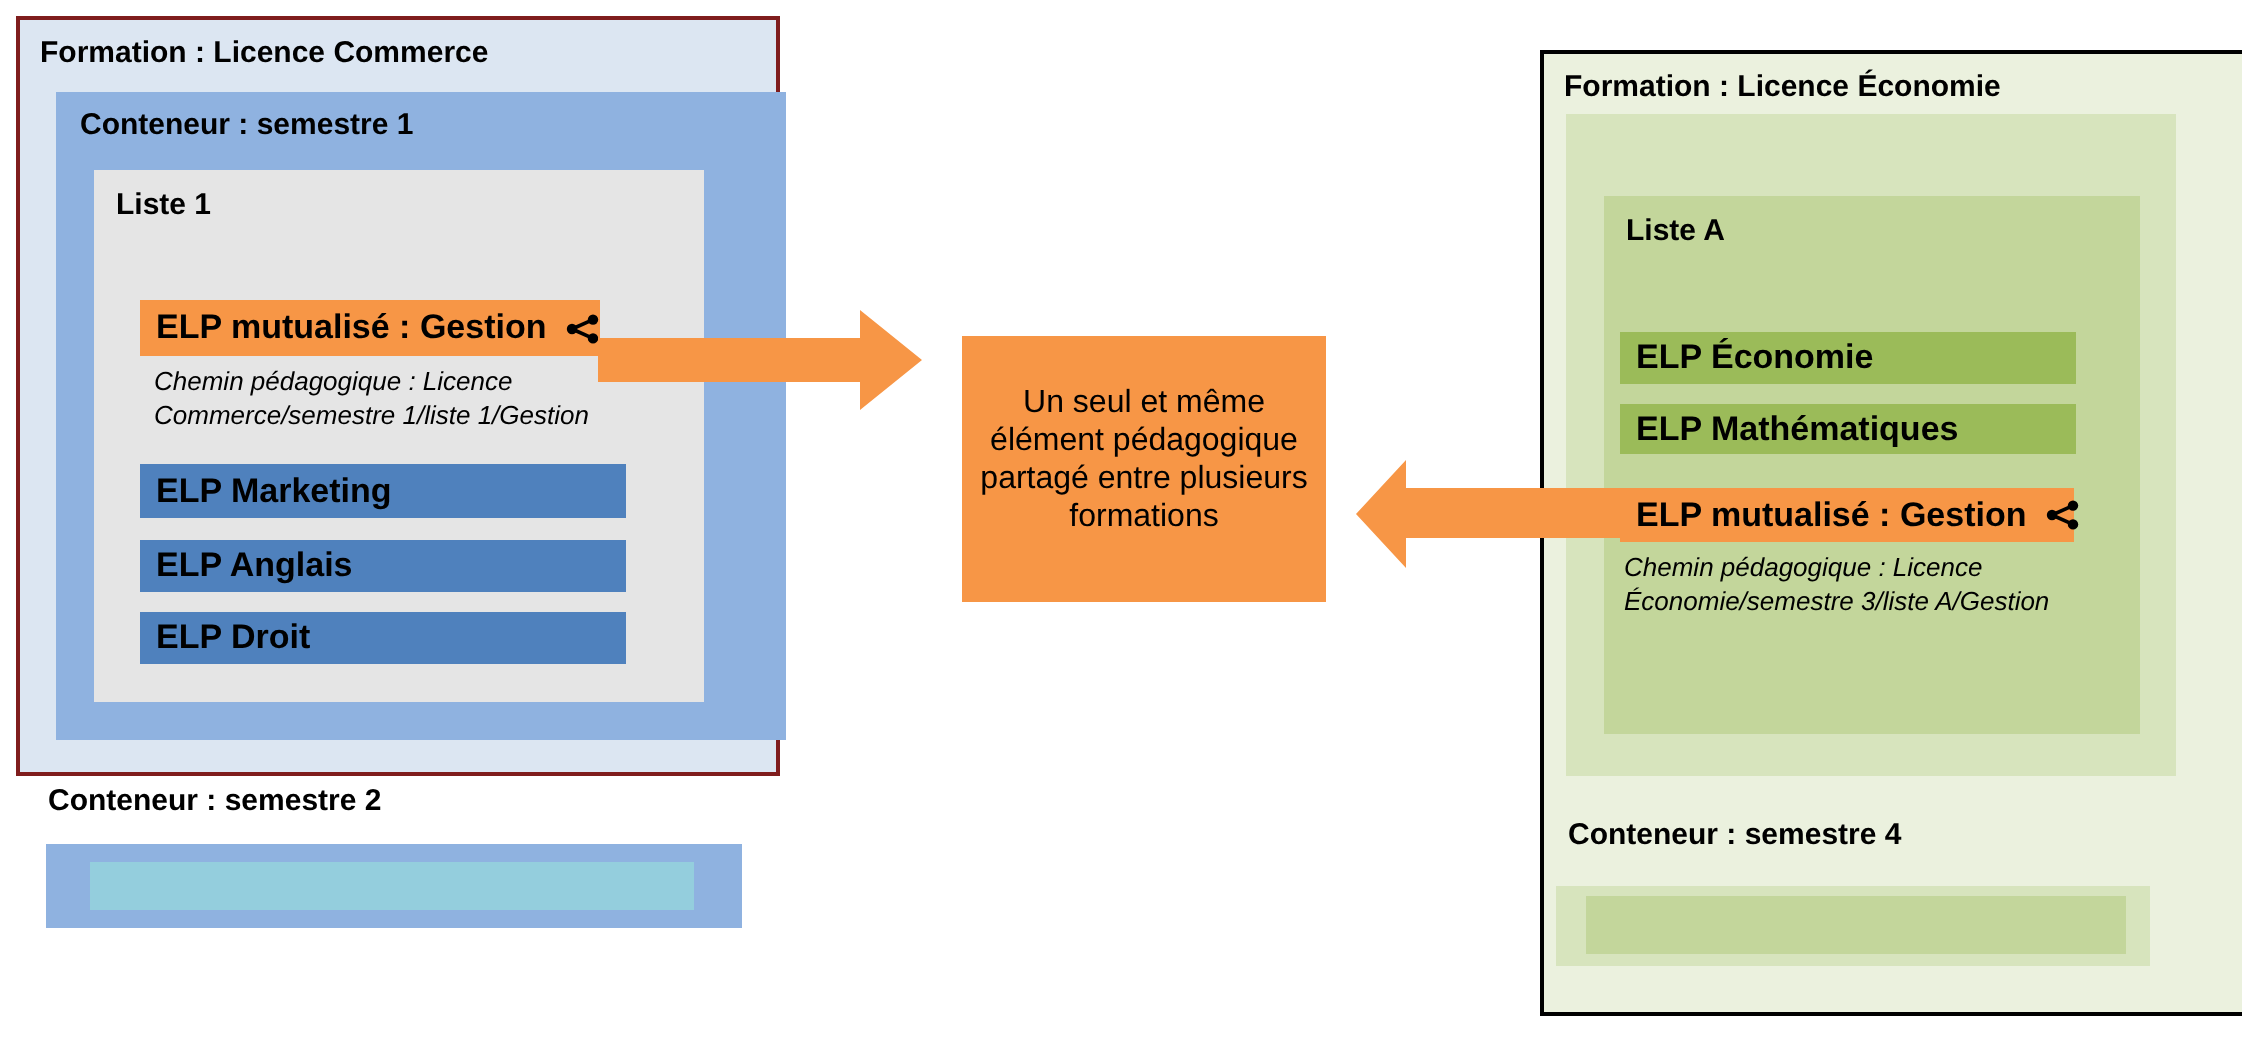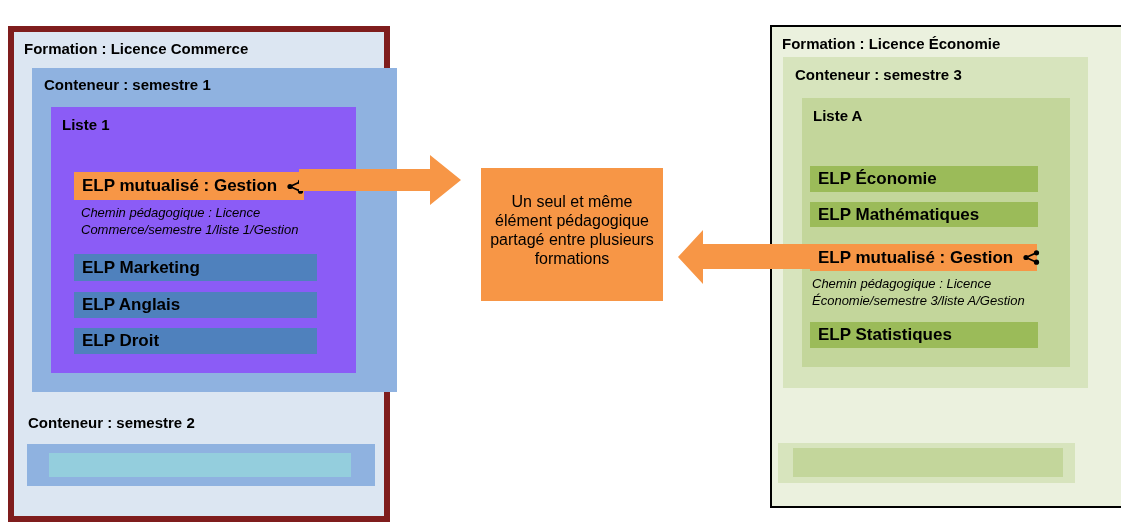--- a/index.html
+++ b/index.html
@@ -3,26 +3,26 @@
 <meta charset="utf-8">
 <style>
   html,body{margin:0;padding:0;background:#fff;}
   .canvas{
     position:relative;width:1121px;height:522px;background:#fff;overflow:hidden;
     font-family:"Liberation Sans","DejaVu Sans",sans-serif;color:#000;
   }
   .abs{position:absolute;}
   .btitle{font-weight:bold;font-size:15px;line-height:1;white-space:nowrap;}
   
-  .formation-blue{left:8px;top:26px;width:382px;height:496px;background:#dce6f2;
-    border:6px solid #7f1d1d;box-sizing:border-box;}
+  .formation-blue{left:8px;top:8px;width:382px;height:380px;background:#dce6f2;
+    border:2px solid #7f1d1d;box-sizing:border-box;}
   .l-form-title{left:10px;top:9px;}
   .l-cont1{left:18px;top:36px;width:349px;height:324px;background:#8fb2e0;padding-left:16px;}
   .l-cont1-title{left:12px;top:9px;}
-  .l-liste1{left:19px;top:39px;width:305px;height:266px;background:#8b5cf6;}
+  .l-liste1{left:19px;top:39px;width:305px;height:266px;background:#e5e5e5;}
   .l-liste1-title{left:11px;top:10px;}
   .bar{display:flex;align-items:center;padding-left:8px;box-sizing:border-box;
     font-weight:bold;font-size:17px;white-space:nowrap;}
   .bar-orange{background:#f79646;}
   .bar-blue{background:#4f81bd;}
   .bar-green{background:#9bbb59;}
   .l-elp-mut{left:23px;top:65px;width:230px;height:28px;}
   .share-icon{margin-left:10px;flex:0 0 auto;display:block;}
   .chemin{font-style:italic;font-size:13px;line-height:17px;}
   .l-chemin{left:30px;top:97px;width:260px;}
@@ -100,21 +100,20 @@
     <div class="abs btitle l-cont2-title">Conteneur : semestre 2</div>
     <div class="abs l-cont2">
       <div class="abs l-cont2-inner"></div>
     </div>
   </div>
 
   <div class="abs formation-green">
     <div class="abs btitle r-form-title">Formation : Licence Économie</div>
 
     <div class="abs r-cont3">
-      <div class="abs btitle r-cont3-title">Conteneur : semestre 3</div>
 
       <div class="abs r-listeA">
         <div class="abs btitle r-listeA-title">Liste A</div>
 
         <div class="abs bar bar-green r-elp-1">
           <span>ELP Mathématiques</span>
         </div>
         <div class="abs bar bar-green r-elp-0">
           <span>ELP Économie</span>
         </div>
@@ -128,26 +127,24 @@
             <circle cx="3" cy="7.5" r="2.6" fill="#000"></circle>
             <circle cx="13.5" cy="12.2" r="2.6" fill="#000"></circle>
           </svg>
         </div>
 
         <div class="abs chemin r-chemin">
           <div>Chemin pédagogique : Licence</div>
           <div>Économie/semestre 3/liste A/Gestion</div>
         </div>
 
-        <div class="abs bar bar-green r-elp-2">
-          <span>ELP Statistiques</span>
-        </div>
       </div>
     </div>
 
+    <div class="abs btitle r-cont4-title">Conteneur : semestre 4</div>
     <div class="abs r-cont4">
       <div class="abs r-cont4-inner"></div>
     </div>
   </div>
 
   <div class="abs center-note">
     <div>Un seul et même</div>
     <div>élément pédagogique</div>
     <div>partagé entre plusieurs</div>
     <div>formations</div>

